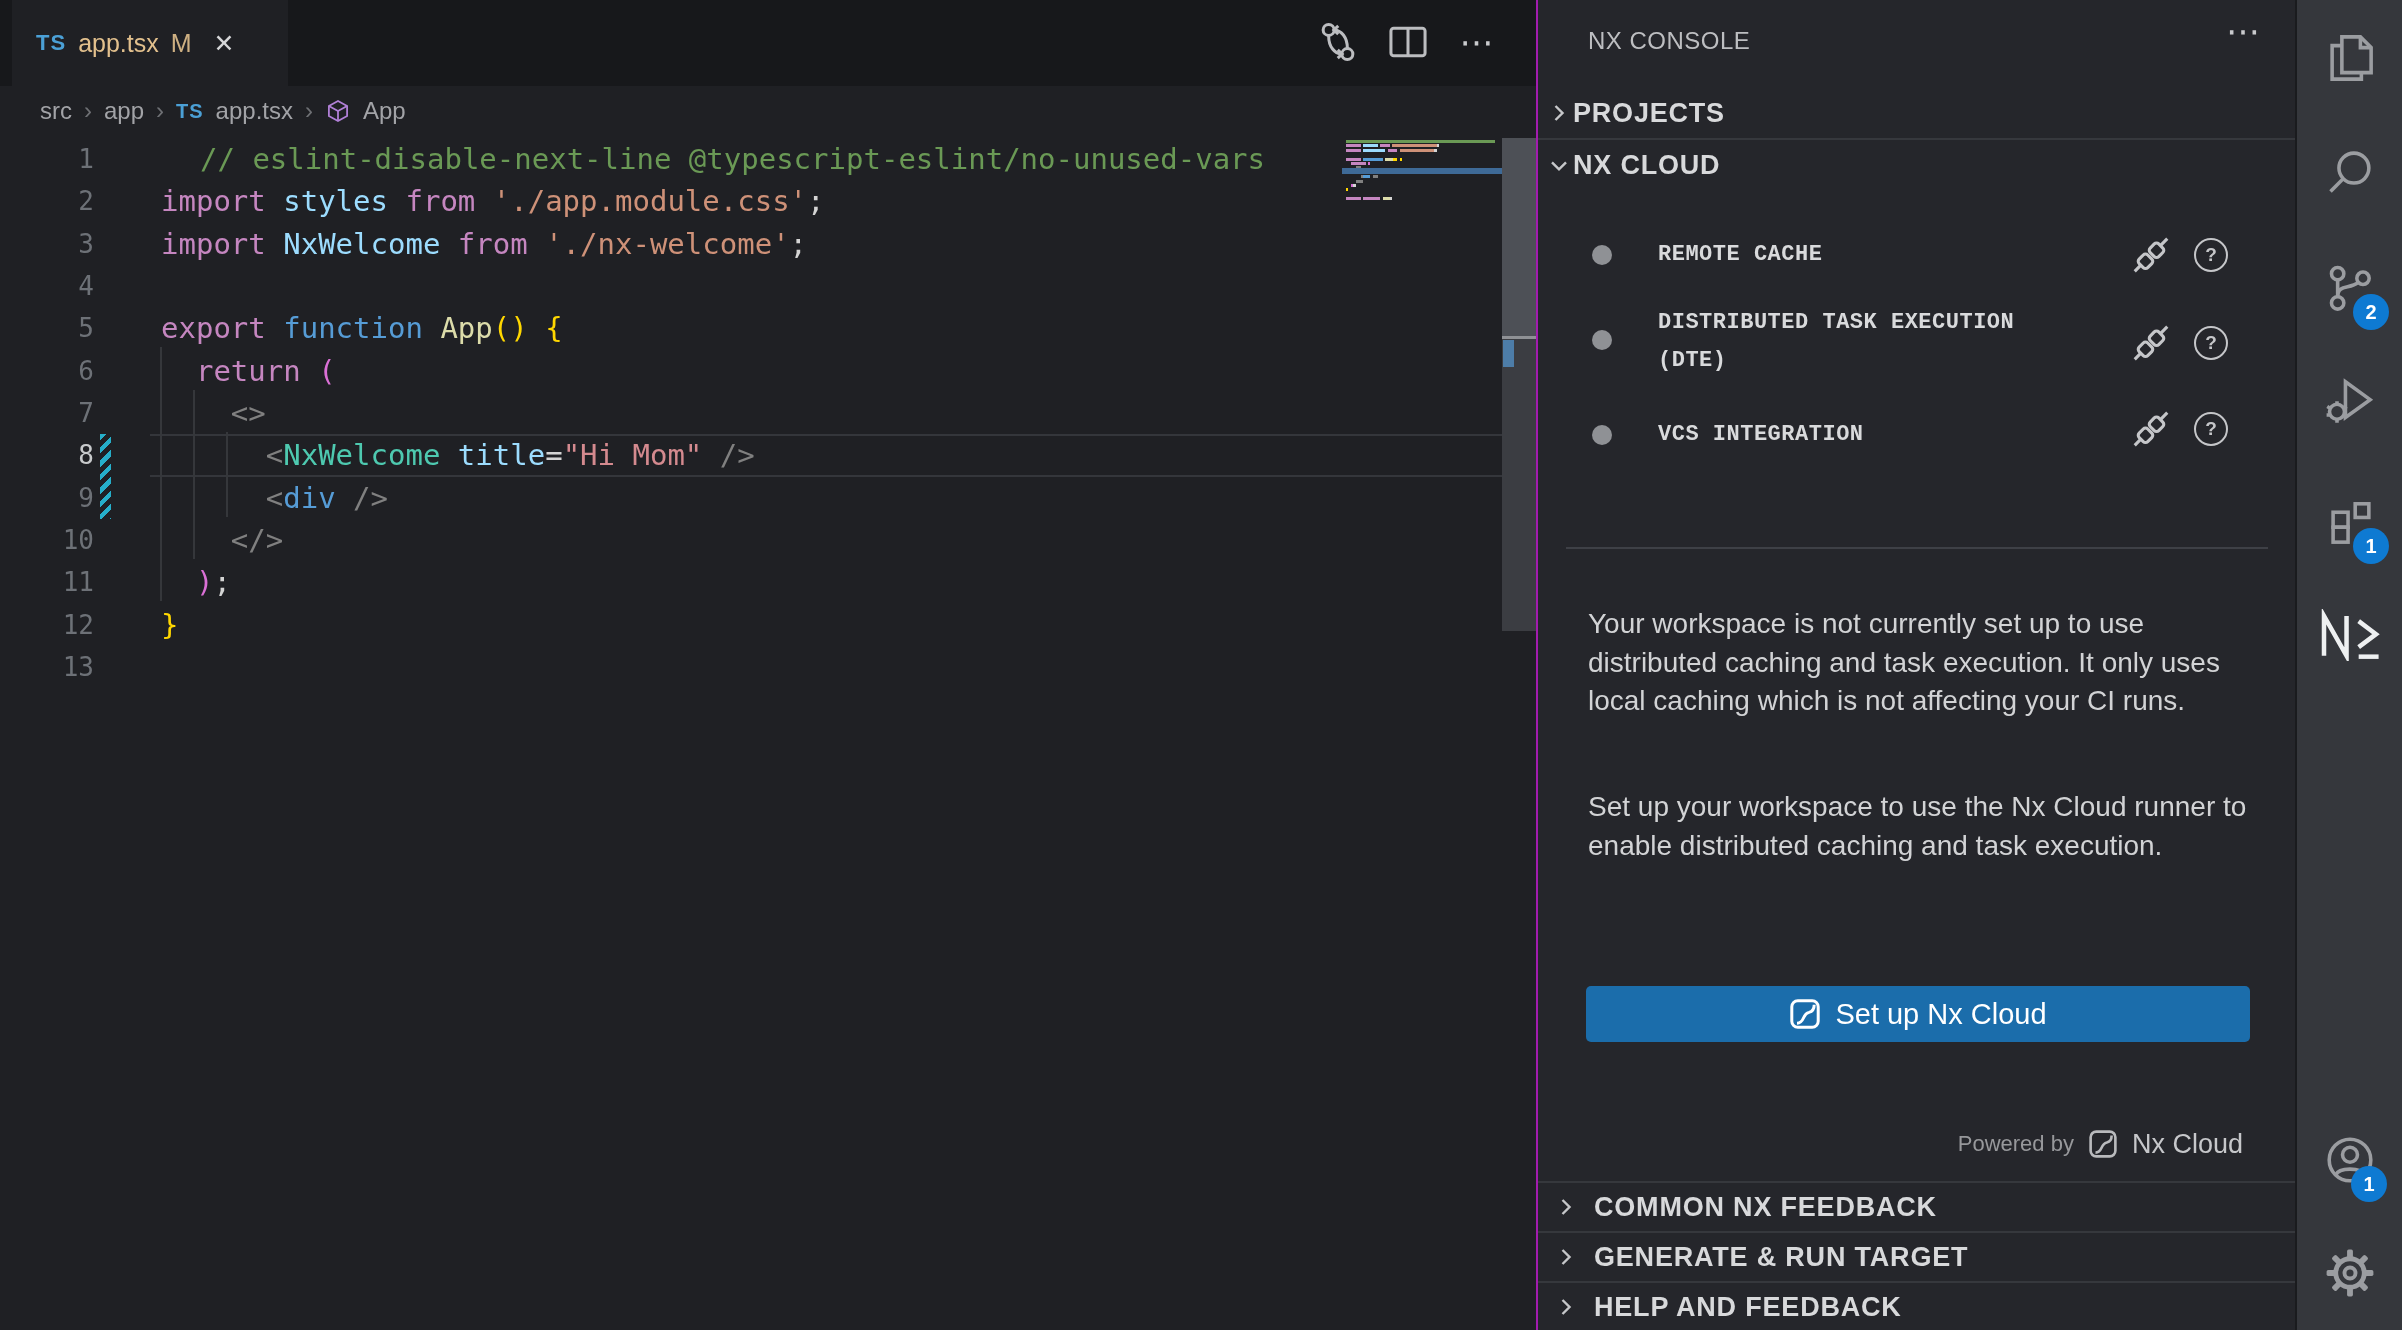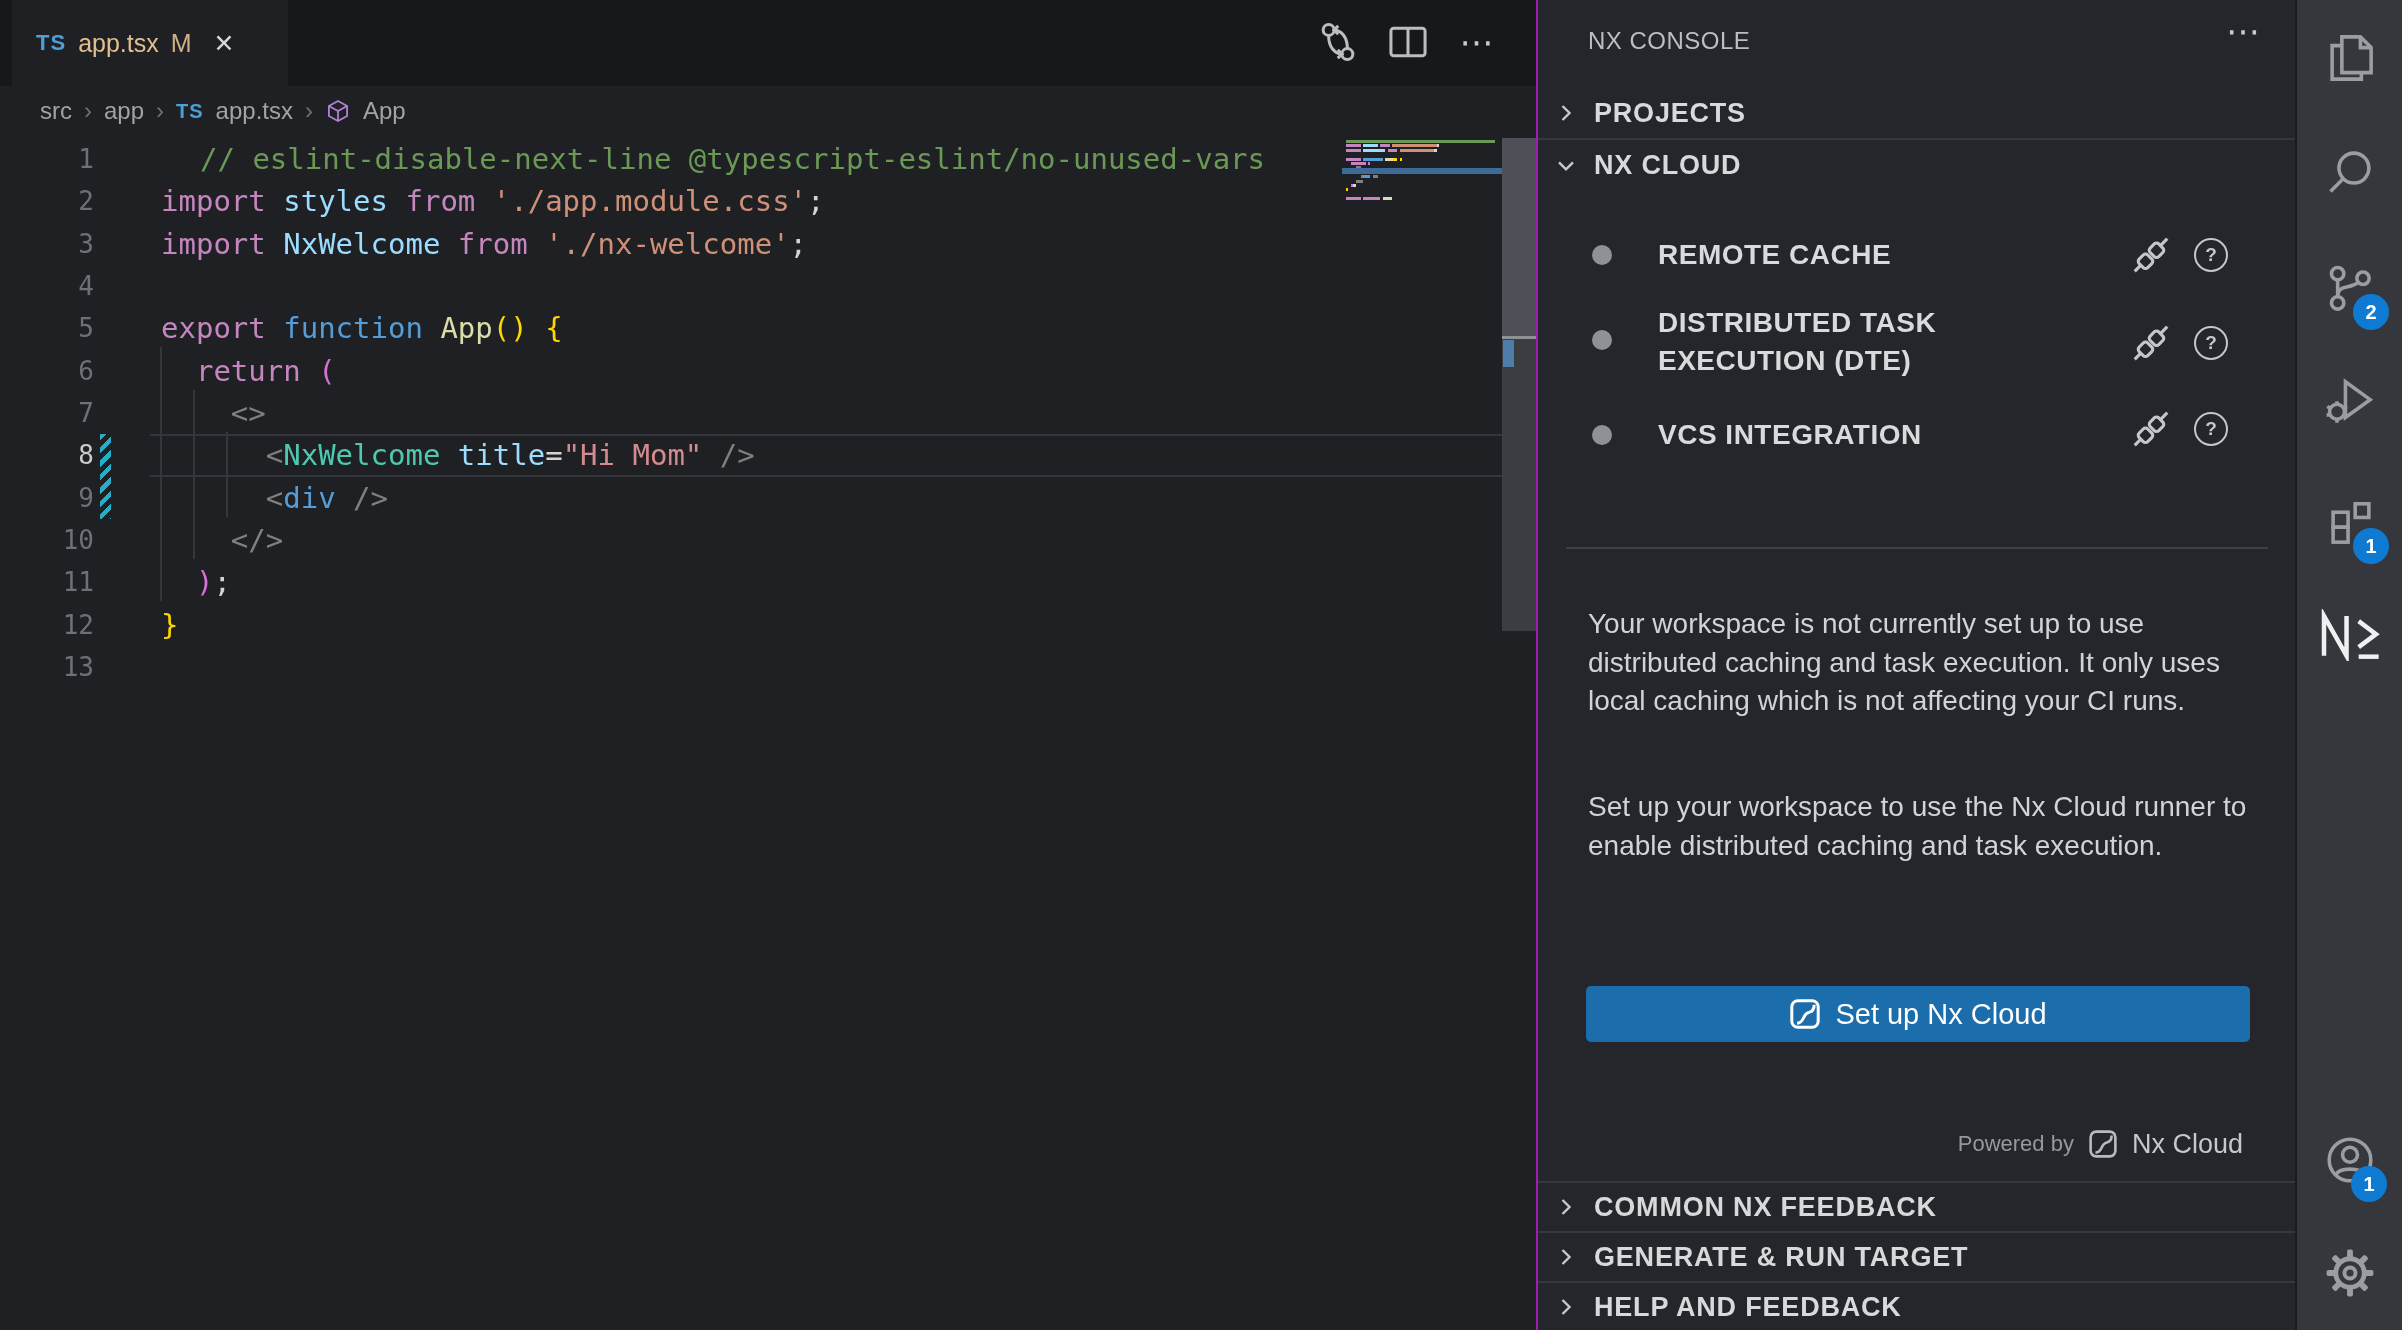--- a/index.html
+++ b/index.html
@@ -40,29 +40,29 @@
   #mm-curline{position:absolute;left:1342px;top:168px;width:162px;height:6px;background:#3e6a97;}
   .sb-slider{position:absolute;left:1502px;top:138px;width:34px;height:198px;background:#4d5056;}
   .sb-sep{position:absolute;left:1502px;top:336px;width:34px;height:3px;background:#8f9195;}
   .sb-low{position:absolute;left:1502px;top:339px;width:34px;height:292px;background:#3b3d42;}
   .sb-mark{position:absolute;left:1503px;top:340px;width:11px;height:27px;background:#4d7da8;}
   
   #panel{position:absolute;left:1536px;top:0;width:759px;height:1330px;background:#25262b;
          border-left:2px solid #a21caf;box-sizing:border-box;}
   .p-title{position:absolute;left:50px;top:27px;font-size:24px;color:#bdbec1;letter-spacing:.5px;}
   .p-more{position:absolute;left:688px;top:14px;}
-  .sec-row{position:absolute;left:0;width:100%;height:50px;display:flex;align-items:center;gap:14px;
-           padding-left:14px;box-sizing:border-box;}
+  .sec-row{position:absolute;left:0;width:100%;height:50px;display:flex;align-items:center;gap:0;
+           padding-left:7px;box-sizing:border-box;}
   .sec-label{font-size:27px;font-weight:bold;color:#d8d9db;letter-spacing:.8px;}
   .chev{width:28px;height:28px;color:#c6c7ca;flex:0 0 28px;}
   .hline{position:absolute;left:0;width:100%;height:2px;background:#36383d;}
   .feature{position:absolute;left:0;width:100%;}
   .f-dot{position:absolute;left:54px;width:20px;height:20px;border-radius:50%;background:#8f9195;}
-  .f-label{position:absolute;left:120px;width:430px;font-size:28px;font-weight:bold;color:#d9dadc;
-           letter-spacing:.5px;line-height:38px;}
+  .f-label{position:absolute;left:120px;width:430px;font-size:22px;font-weight:bold;color:#d9dadc;
+           letter-spacing:.5px;line-height:38px;font-family:Liberation Mono, monospace;}
   .f-plug{position:absolute;left:592px;width:42px;height:42px;color:#c5c6c9;}
   .f-help{position:absolute;left:656px;width:30px;height:30px;border:2.2px solid #c5c6c9;border-radius:50%;
           color:#c5c6c9;display:flex;align-items:center;justify-content:center;font-size:19px;font-weight:bold;}
   .inset-line{position:absolute;left:28px;width:702px;height:2px;background:#3e4046;}
   .para{position:absolute;left:50px;width:676px;font-size:28px;line-height:38.5px;color:#d2d3d5;margin:0;}
   #setup-btn{position:absolute;left:48px;top:986px;width:664px;height:56px;background:#1b6dab;border:none;
       border-radius:5px;display:flex;align-items:center;justify-content:center;gap:14px;color:#fff;
       font-size:29px;font-family:"Liberation Sans",sans-serif;cursor:pointer;}
   .powered{position:absolute;right:52px;top:1118px;height:52px;display:flex;align-items:center;gap:14px;margin-left:33px;}
   .pw-pre{font-size:22px;color:#97989b;}

